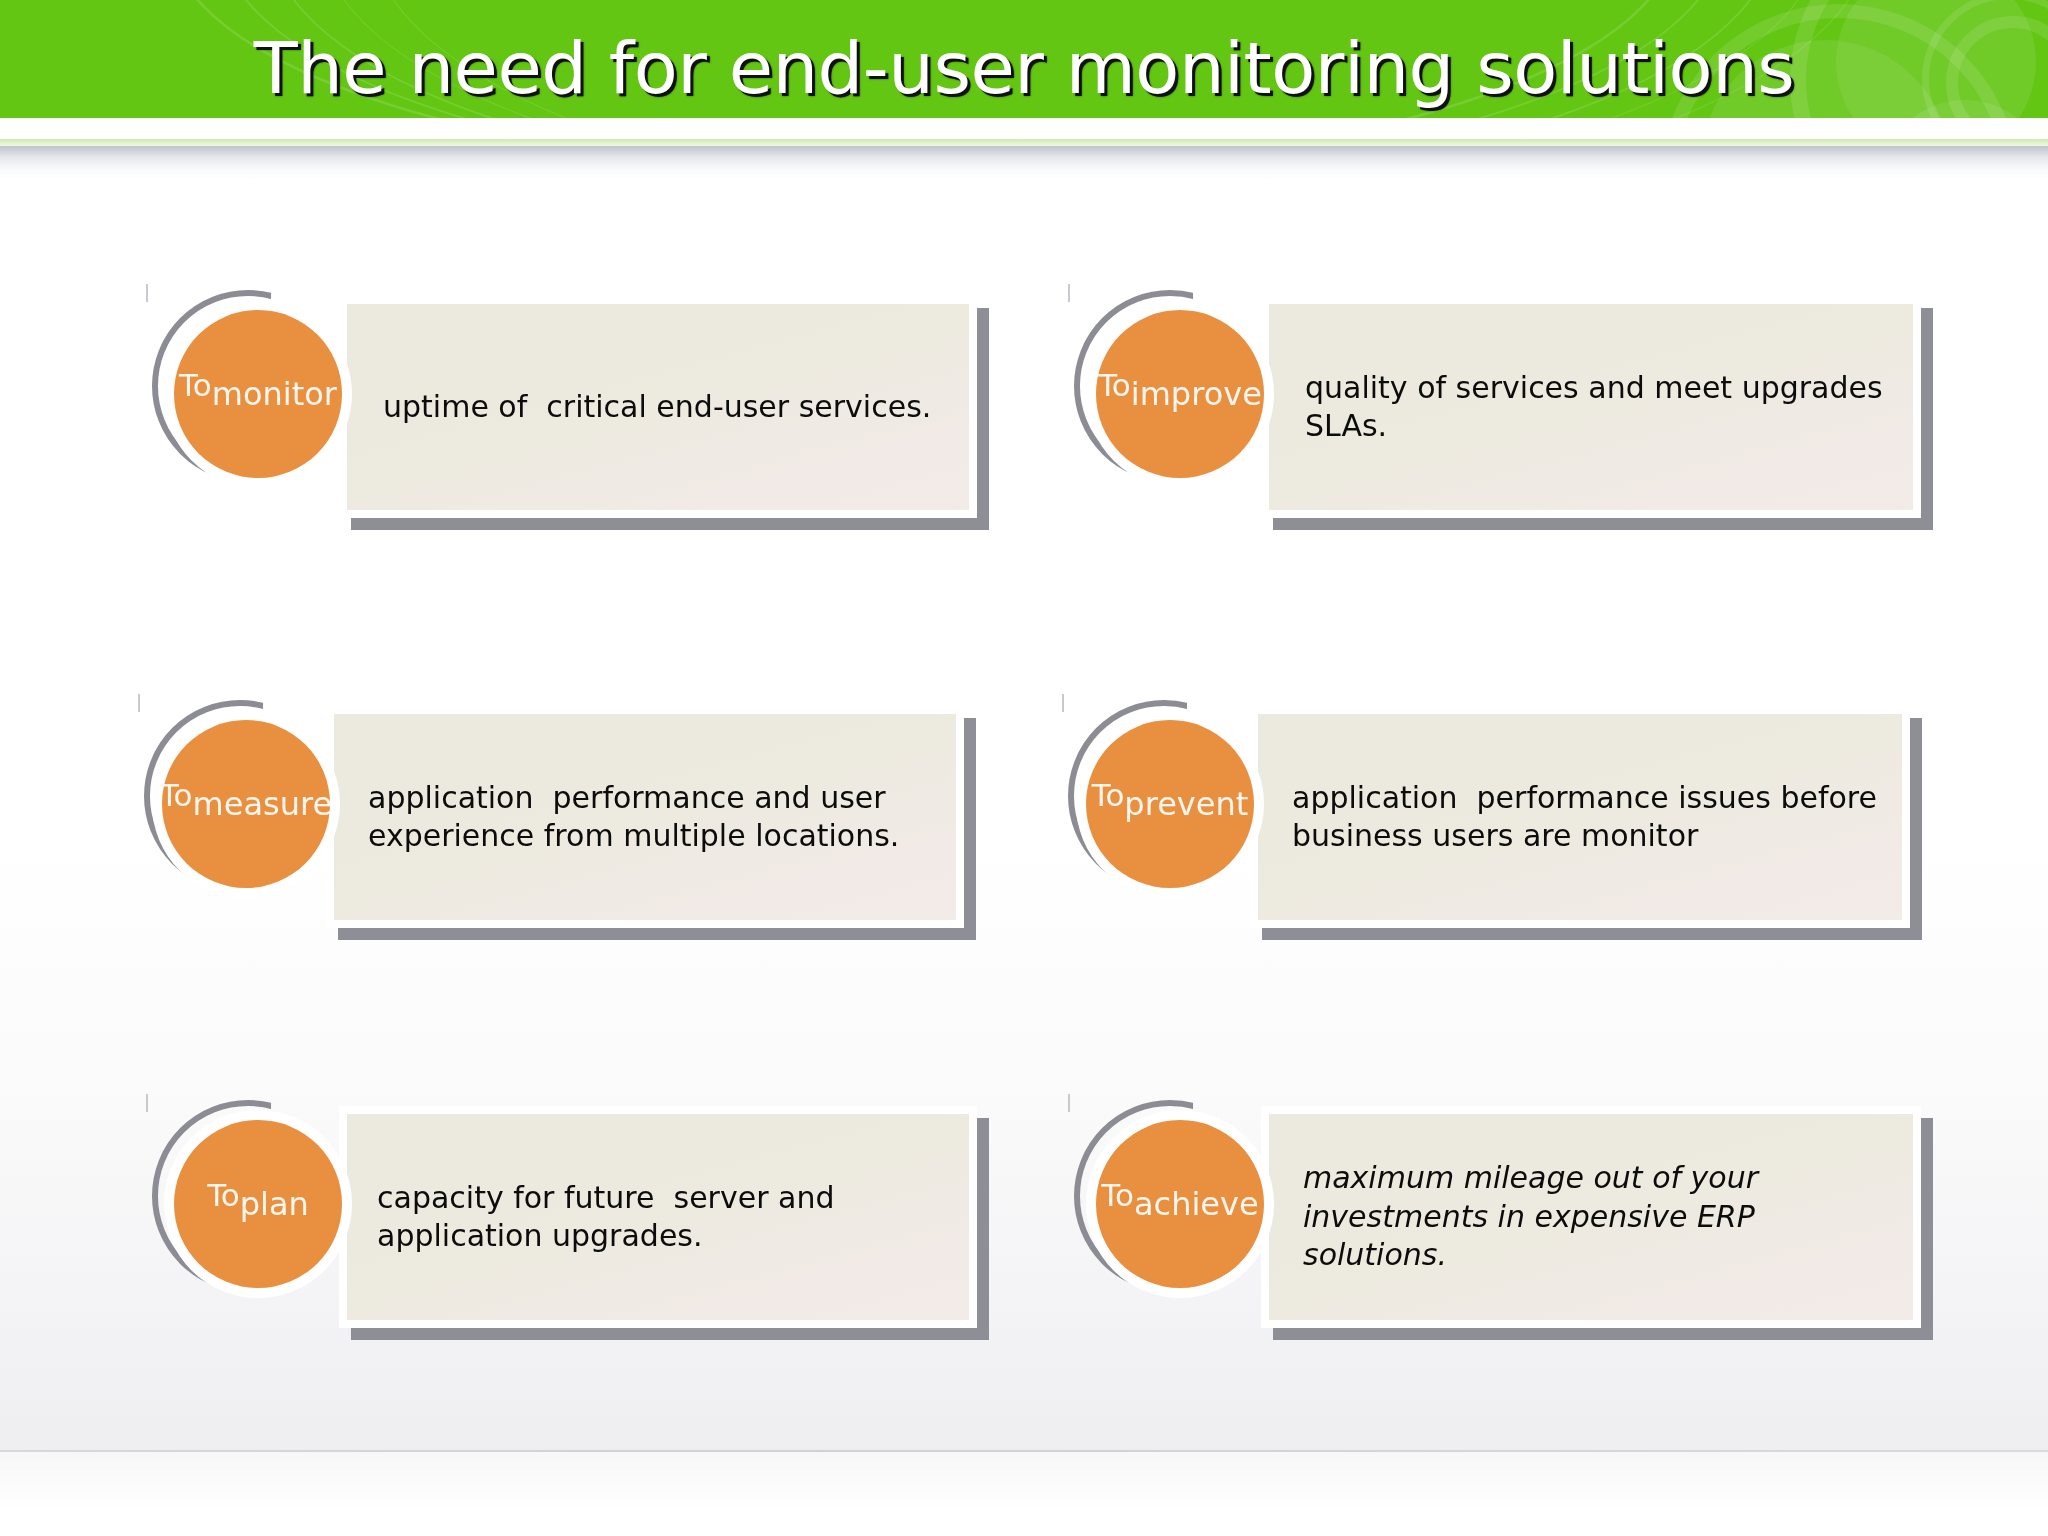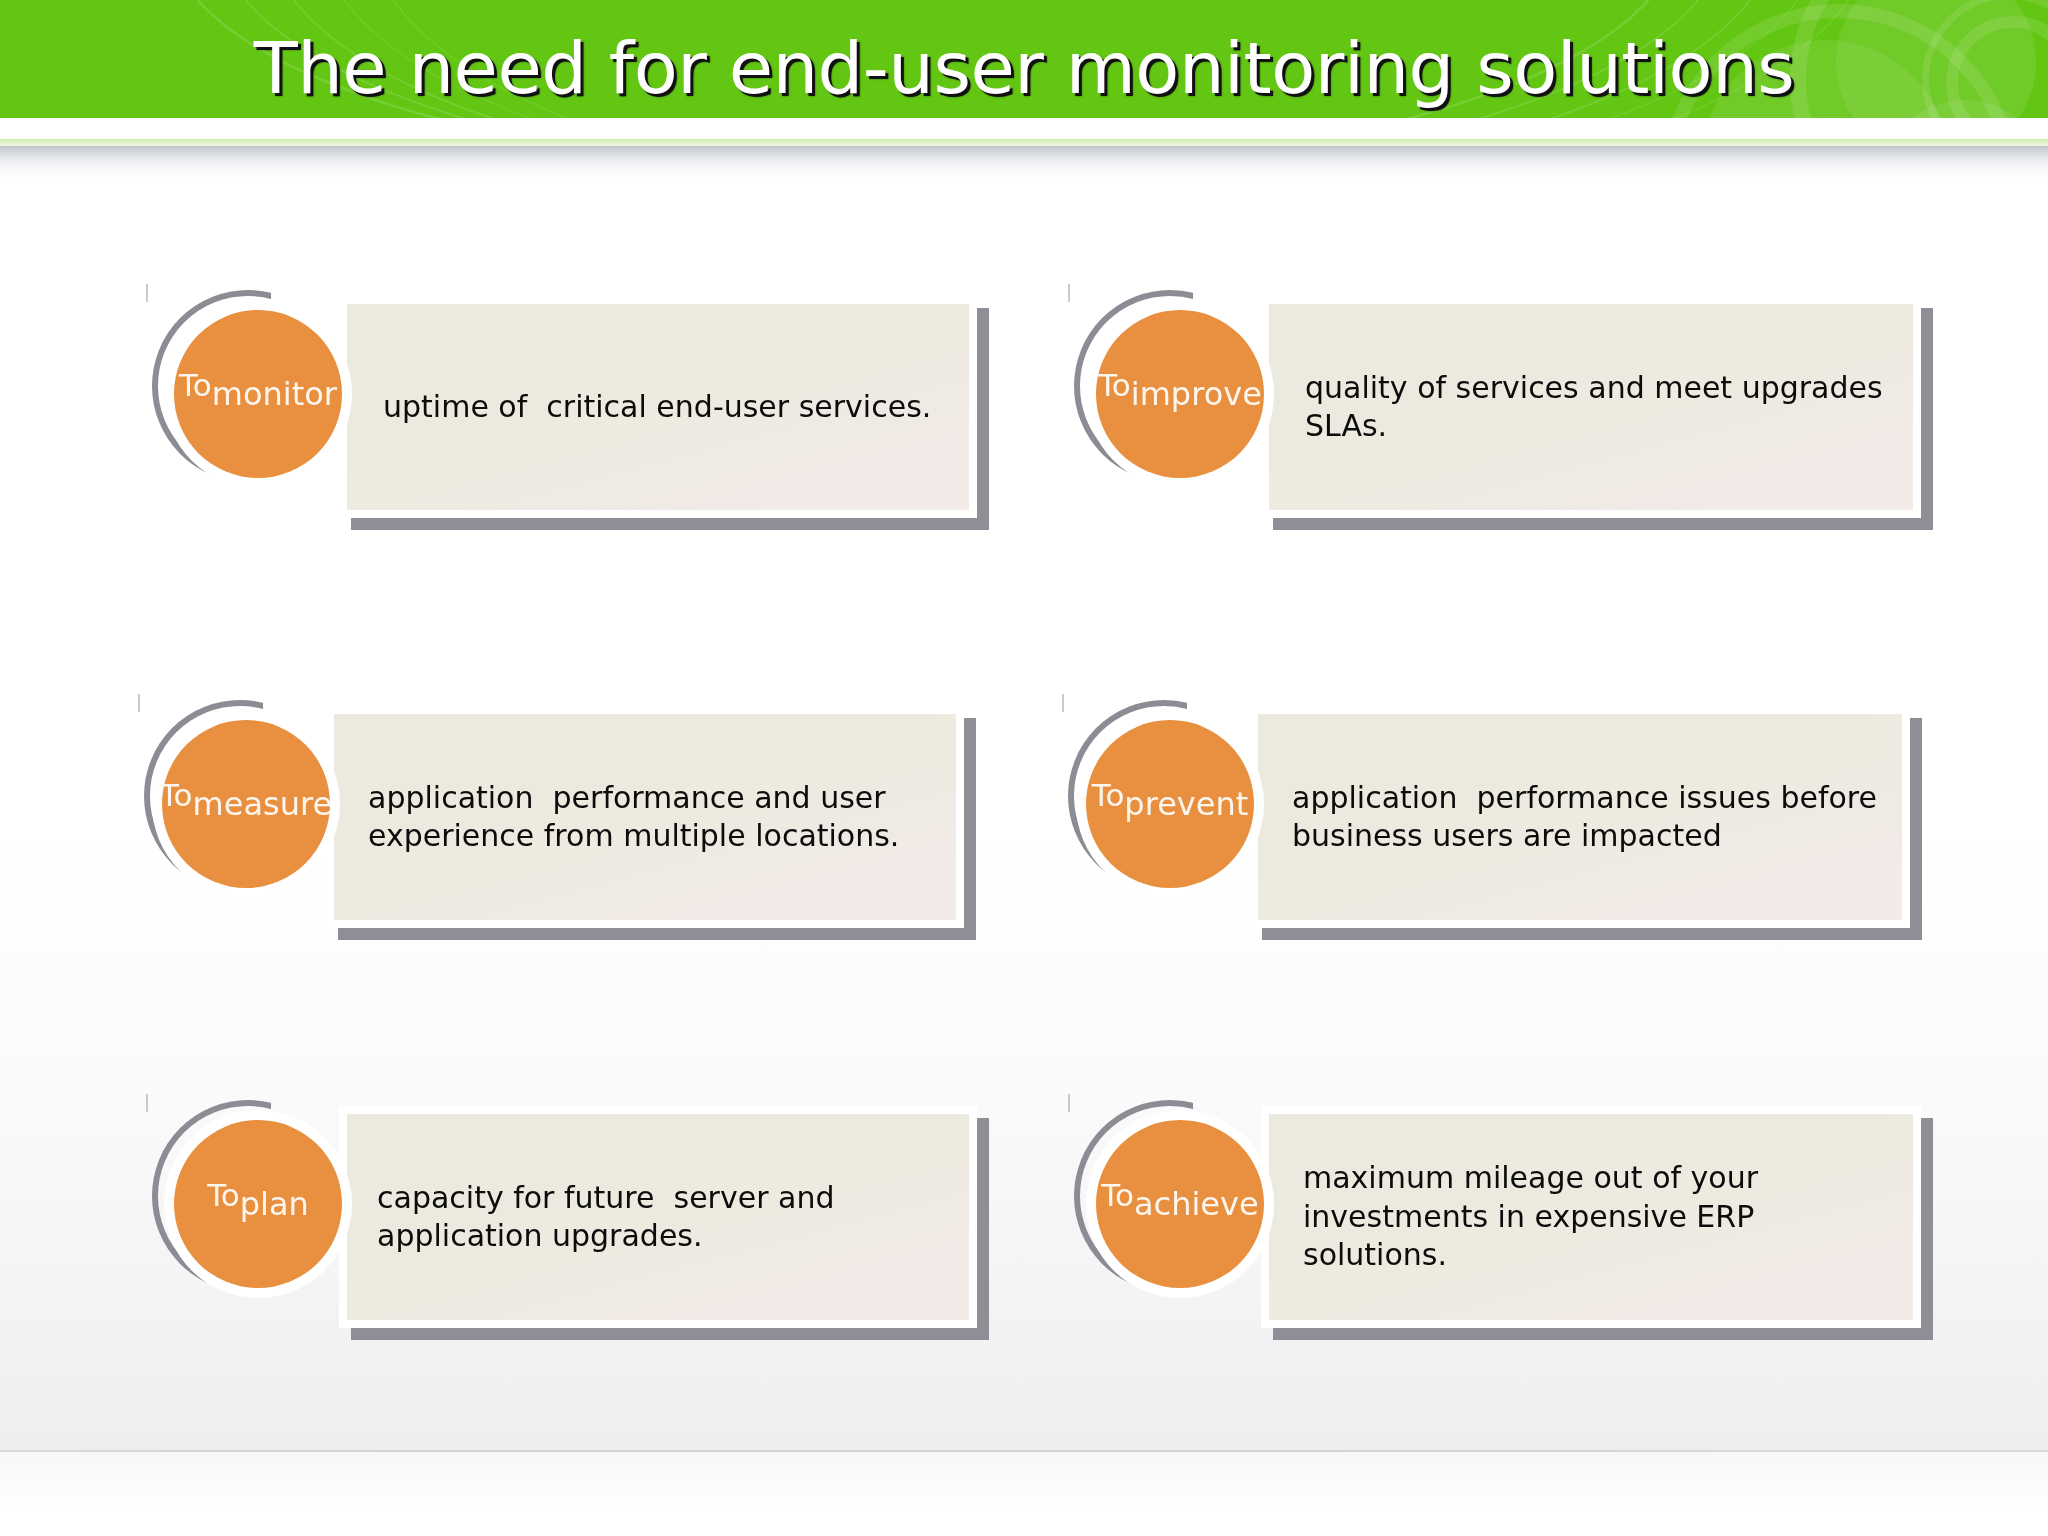--- a/index.html
+++ b/index.html
@@ -301,21 +301,21 @@
           <span class="circle-line2">measure</span>
         </div>
       </div>
     </div>
 
     <div class="card" style="left:1062px; top:700px;">
       <div class="tick"></div>
       <div class="panel-shadow" style="left:200px; width:660px;"></div>
       <div class="panel-white" style="left:188px; width:660px;"></div>
       <div class="panel" style="left:196px; width:644px;">
-        <div class="panel-text" style="padding-left:34px;">application  performance issues before business users are impacted</div>
+        <div class="panel-text" style="padding-left:34px;">application  performance issues before business users are monitor</div>
       </div>
       <div class="ring-arc"></div>
       <div class="circle-wrap" style="left:14px;">
         <div class="circle">
           <span class="circle-line1">To</span>
           <span class="circle-line2">prevent</span>
         </div>
       </div>
     </div>
 
@@ -332,21 +332,21 @@
           <span class="circle-line1">To</span>
           <span class="circle-line2">plan</span>
         </div>
       </div>
     </div>
 
     <div class="card" style="left:1068px; top:1100px;">
       <div class="tick"></div>
       <div class="panel-shadow" style="width:660px;"></div>
       <div class="panel-white" style="width:660px;"></div>
-      <div class="panel" style="width:644px;">
+      <div class="panel" style="width:644px;font-style:italic;">
         <div class="panel-text" style="padding-left:34px;">maximum mileage out of your investments in expensive ERP solutions.</div>
       </div>
       <div class="ring-arc"></div>
       <div class="circle-wrap">
         <div class="circle">
           <span class="circle-line1">To</span>
           <span class="circle-line2">achieve</span>
         </div>
       </div>
     </div>

